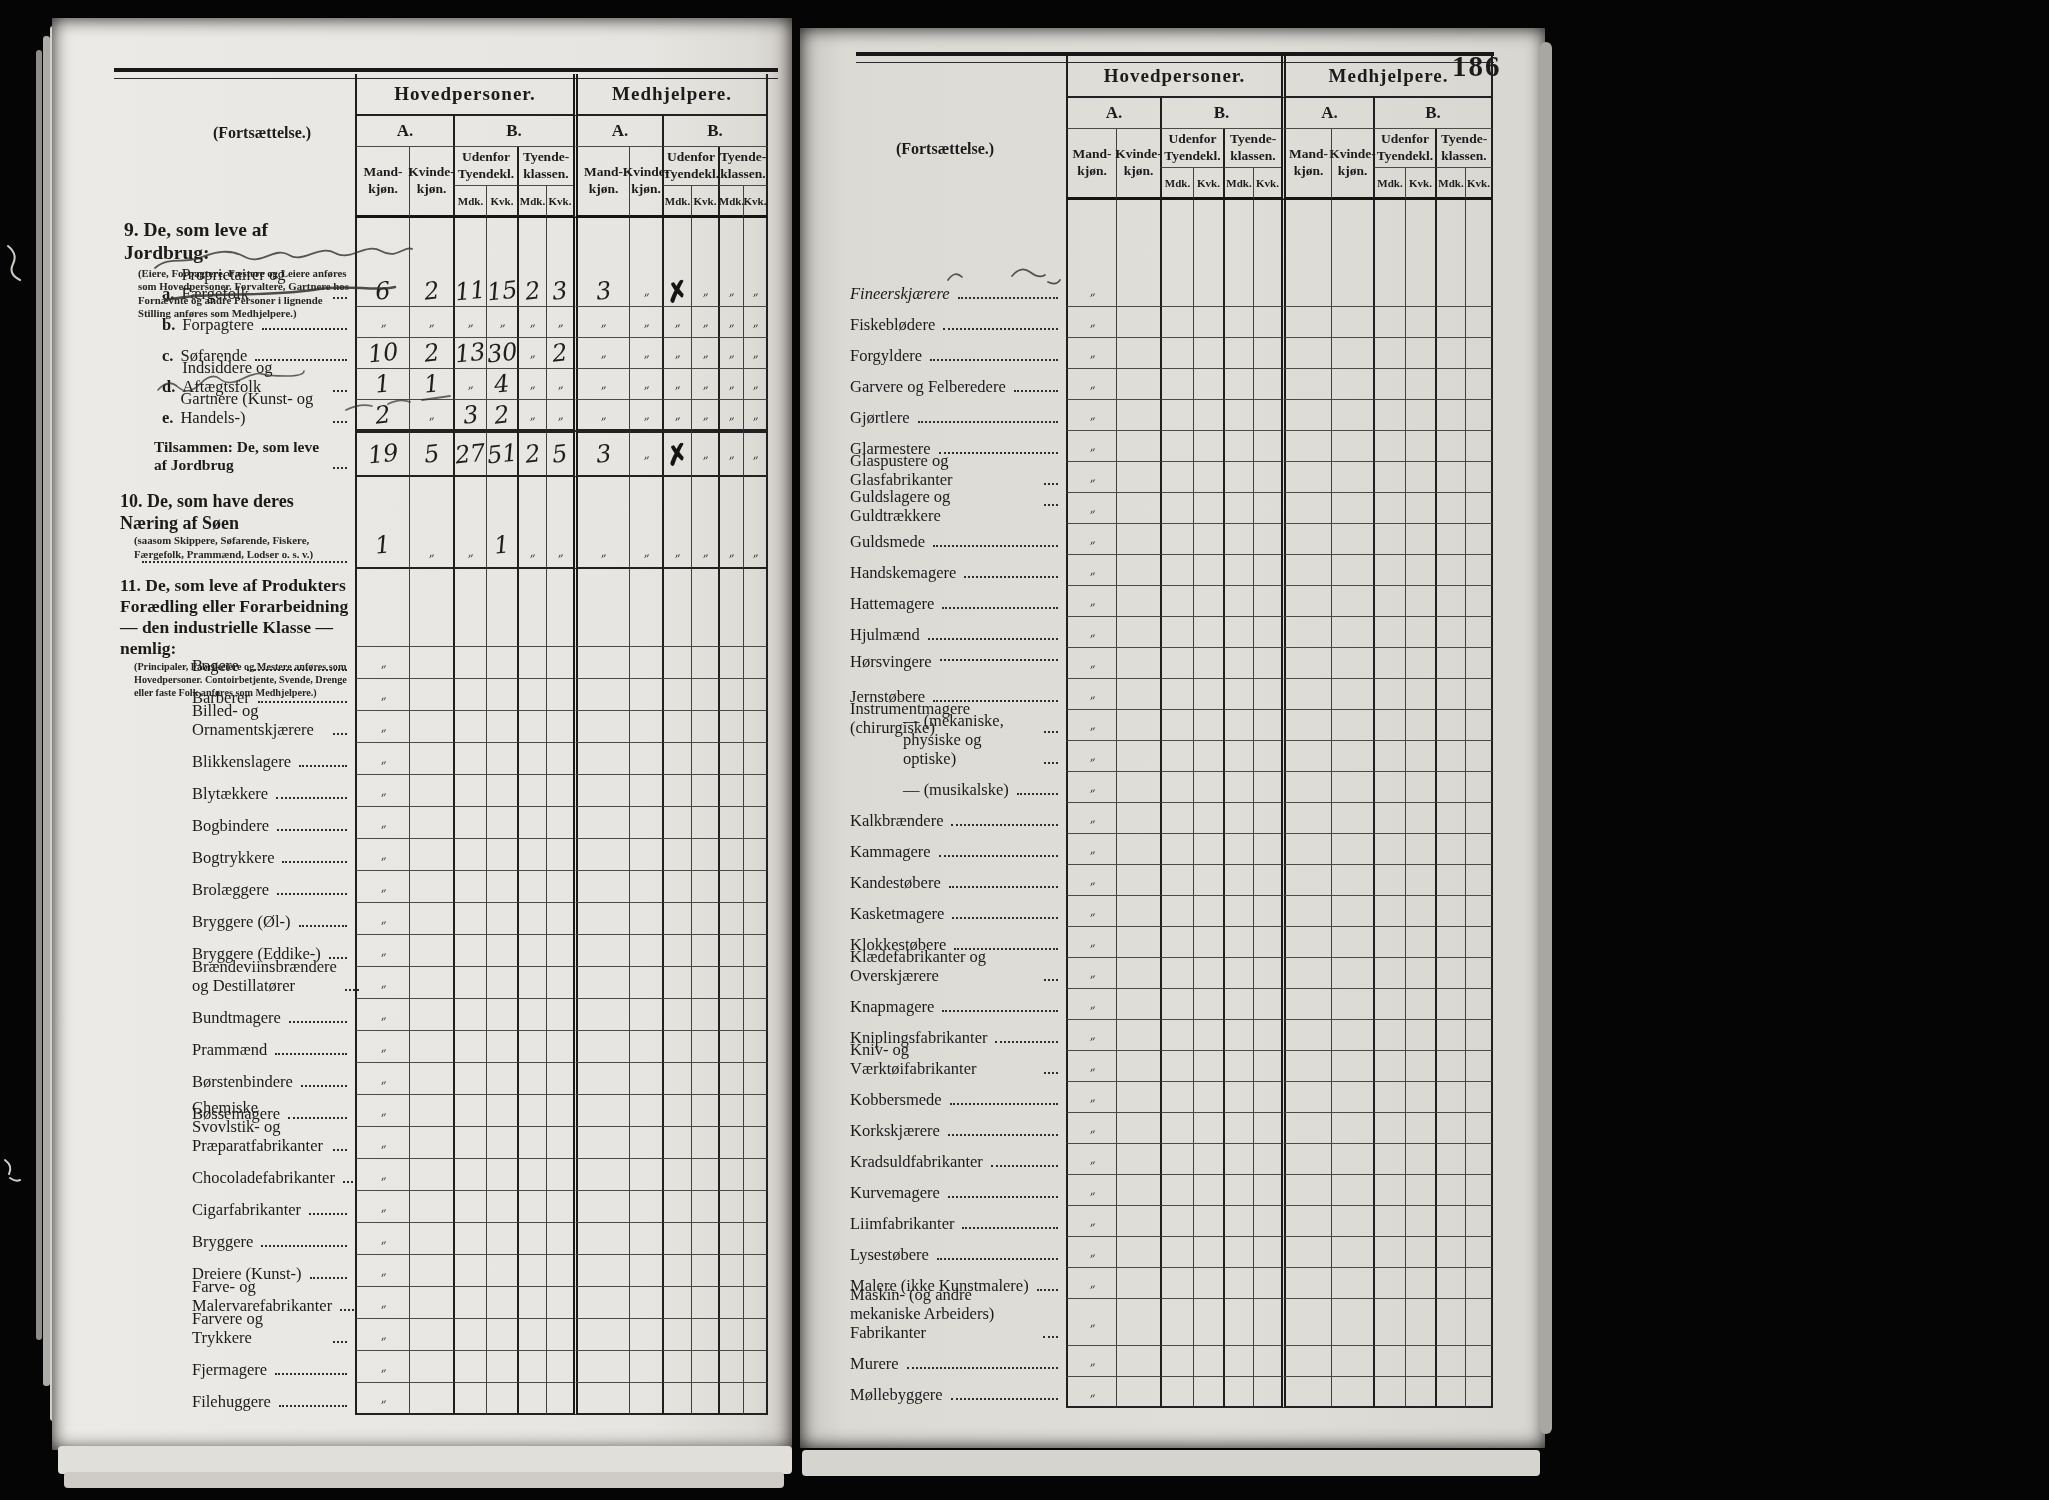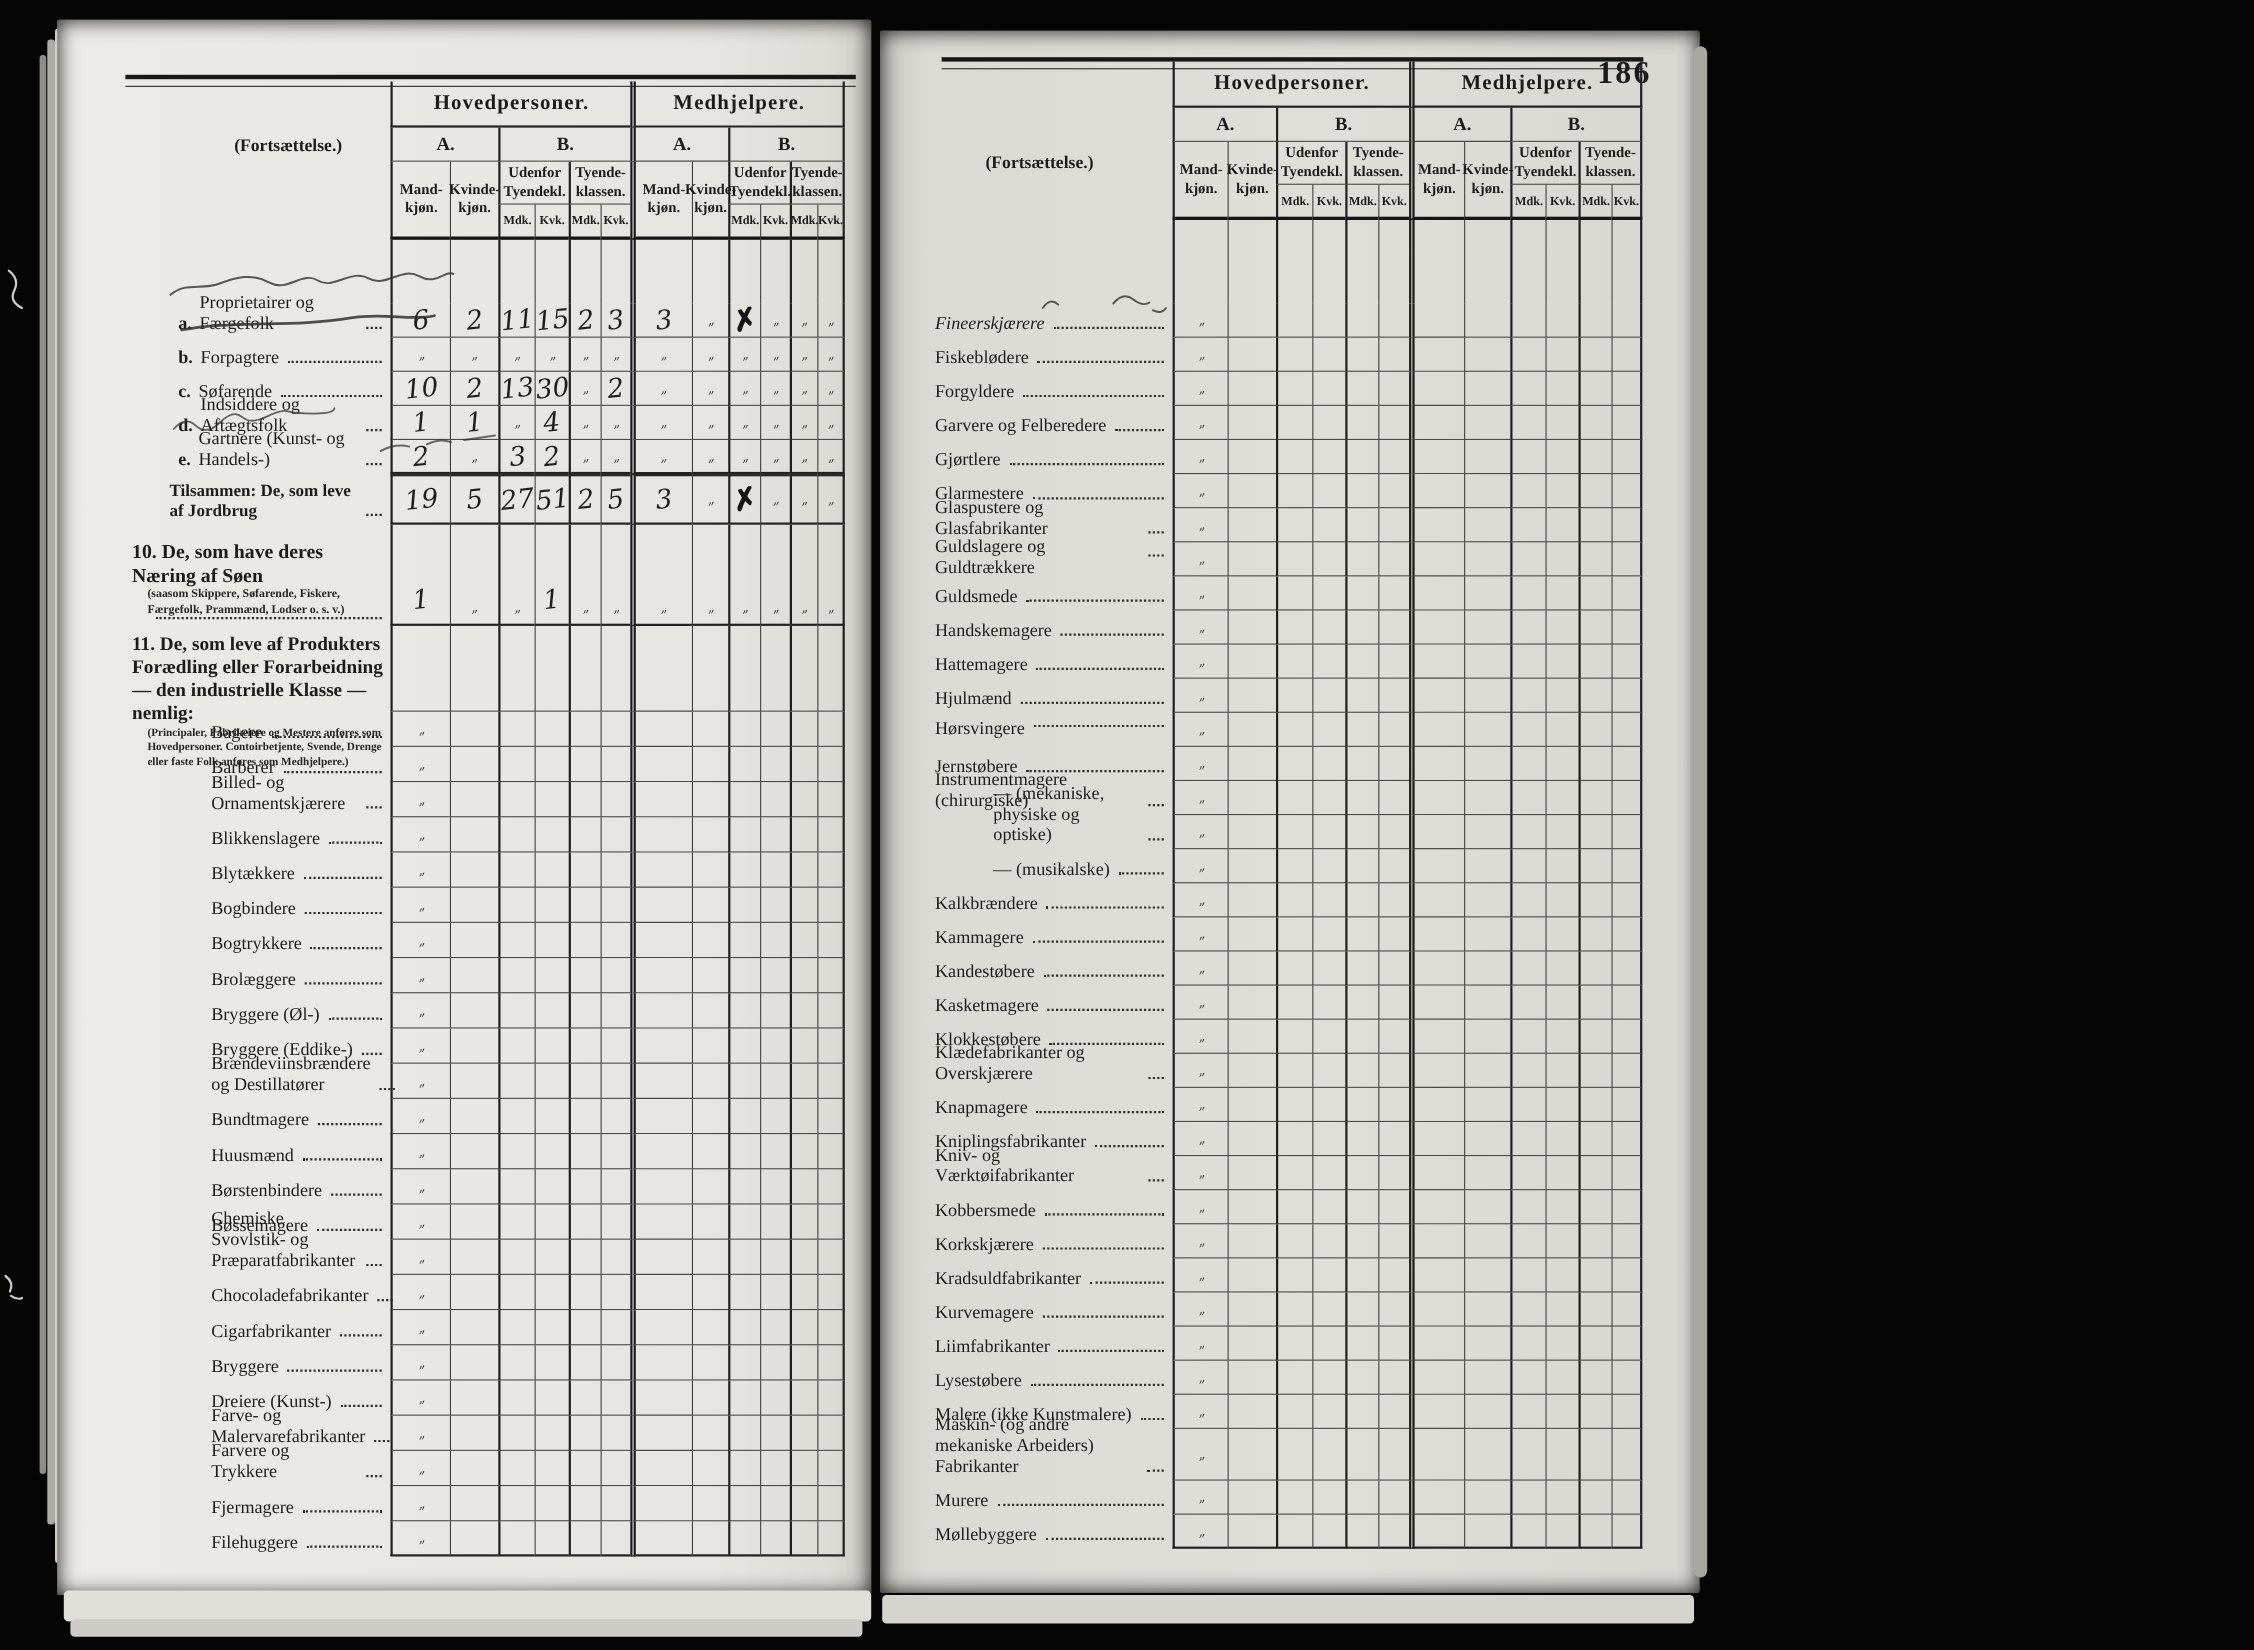--- a/index.html
+++ b/index.html
@@ -79,20 +79,24 @@
         <div class="cell hsex bl2 br2 bb1" style="grid-area: 3 / 12 / 4 / 14; white-space: pre-line;">Tyende-
 klassen.</div>
         <div class="cell hsub bl2 bb3" style="grid-area: 4 / 4 / 5 / 5; white-space: pre-line;">Mdk.</div>
         <div class="cell hsub bl1 bb3" style="grid-area: 4 / 5 / 5 / 6; white-space: pre-line;">Kvk.</div>
         <div class="cell hsub bl2 bb3" style="grid-area: 4 / 6 / 5 / 7; white-space: pre-line;">Mdk.</div>
         <div class="cell hsub bl1 bb3" style="grid-area: 4 / 7 / 5 / 8; white-space: pre-line;">Kvk.</div>
         <div class="cell hsub bl2 bb3" style="grid-area: 4 / 10 / 5 / 11; white-space: pre-line;">Mdk.</div>
         <div class="cell hsub bl1 bb3" style="grid-area: 4 / 11 / 5 / 12; white-space: pre-line;">Kvk.</div>
         <div class="cell hsub bl2 bb3" style="grid-area: 4 / 12 / 5 / 13; white-space: pre-line;">Mdk.</div>
         <div class="cell hsub bl1 bb3 br2" style="grid-area: 4 / 13 / 5 / 14; white-space: pre-line;">Kvk.</div>
+        <div class="cell lblcell" style="grid-area: 5 / 1 / 6 / 2; padding-left: 62px; align-items: flex-start; display: block;">
+          <div class="secttl">9. De, som leve af Jordbrug:</div>
+          <div class="sectnote" style="padding: 2px 0px 0px 14px;">(Eiere, Forpagtere, Fæstere og Leiere anføres som Hovedpersoner.  Forvaltere, Gartnere hos Fornævnte og andre Personer i lignende Stilling anføres som Medhjelpere.)</div>
+        </div>
         <div class="cell bl2" style="grid-area: 5 / 2 / 6 / 3;"></div>
         <div class="cell bl1" style="grid-area: 5 / 3 / 6 / 4;"></div>
         <div class="cell bl2" style="grid-area: 5 / 4 / 6 / 5;"></div>
         <div class="cell bl1" style="grid-area: 5 / 5 / 6 / 6;"></div>
         <div class="cell bl2" style="grid-area: 5 / 6 / 6 / 7;"></div>
         <div class="cell bl1" style="grid-area: 5 / 7 / 6 / 8;"></div>
         <div class="cell bld" style="grid-area: 5 / 8 / 6 / 9;"></div>
         <div class="cell bl1" style="grid-area: 5 / 9 / 6 / 10;"></div>
         <div class="cell bl2" style="grid-area: 5 / 10 / 6 / 11;"></div>
         <div class="cell bl1" style="grid-area: 5 / 11 / 6 / 12;"></div>
@@ -612,21 +616,21 @@
         <div class="cell bb1 bl1" style="grid-area: 25 / 5 / 26 / 6;"></div>
         <div class="cell bb1 bl2" style="grid-area: 25 / 6 / 26 / 7;"></div>
         <div class="cell bb1 bl1" style="grid-area: 25 / 7 / 26 / 8;"></div>
         <div class="cell bb1 bld" style="grid-area: 25 / 8 / 26 / 9;"></div>
         <div class="cell bb1 bl1" style="grid-area: 25 / 9 / 26 / 10;"></div>
         <div class="cell bb1 bl2" style="grid-area: 25 / 10 / 26 / 11;"></div>
         <div class="cell bb1 bl1" style="grid-area: 25 / 11 / 26 / 12;"></div>
         <div class="cell bb1 bl2" style="grid-area: 25 / 12 / 26 / 13;"></div>
         <div class="cell bb1 bl1 br2" style="grid-area: 25 / 13 / 26 / 14;"></div>
         <div class="cell lblcell" style="grid-area: 26 / 1 / 27 / 2; padding-left: 130px;">
-          <span class="txt">Huusmænd</span>
+          <span class="txt">Prammænd</span>
           <span class="leader"></span>
         </div>
         <div class="cell bb1 bl2" style="grid-area: 26 / 2 / 27 / 3;">
           <span class="ditto">„</span>
         </div>
         <div class="cell bb1 bl1" style="grid-area: 26 / 3 / 27 / 4;"></div>
         <div class="cell bb1 bl2" style="grid-area: 26 / 4 / 27 / 5;"></div>
         <div class="cell bb1 bl1" style="grid-area: 26 / 5 / 27 / 6;"></div>
         <div class="cell bb1 bl2" style="grid-area: 26 / 6 / 27 / 7;"></div>
         <div class="cell bb1 bl1" style="grid-area: 26 / 7 / 27 / 8;"></div>

